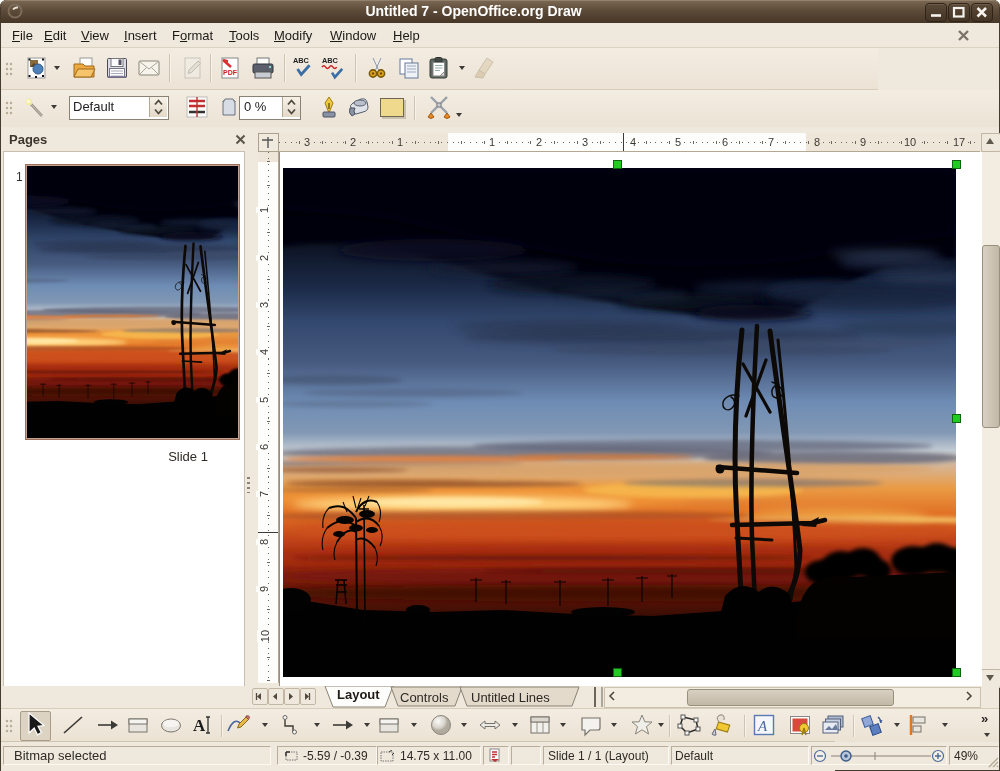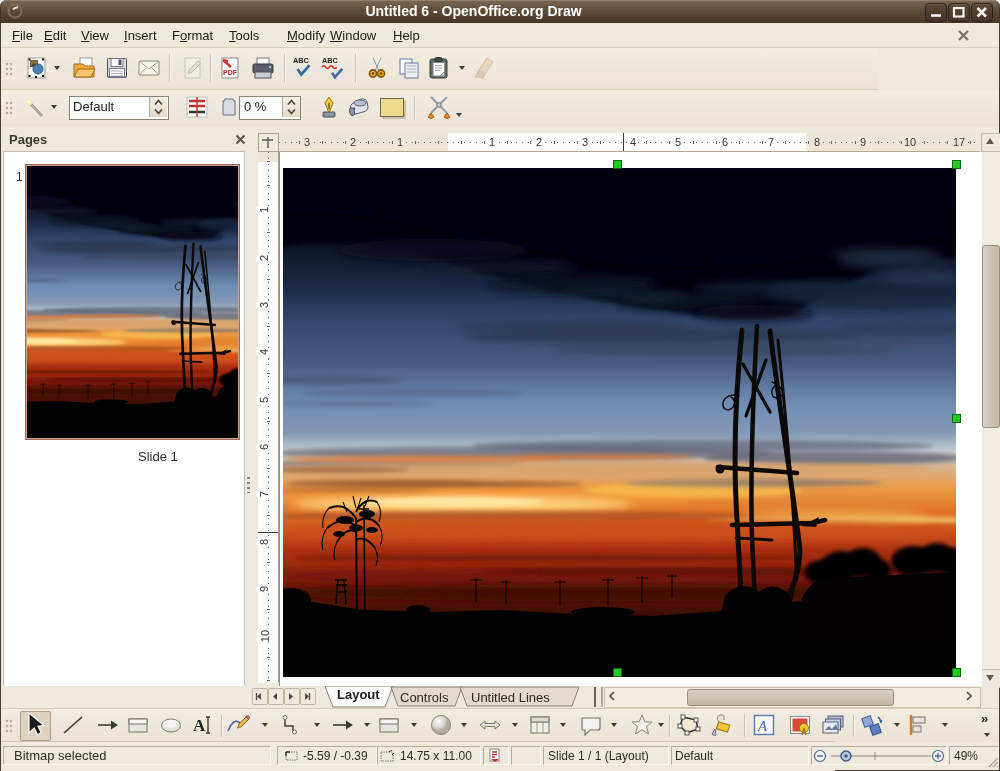--- a/index.html
+++ b/index.html
@@ -28,21 +28,21 @@
 .sbthumb{position:absolute;background:linear-gradient(90deg,#d8d0c2,#c2b8a6);border:1px solid #998f7d;border-radius:3px;}
 .sbbtn{position:absolute;background:#efe8dc;border:1px solid #c2b7a4;border-radius:2px;color:#50483d;}
 #tabbar{position:absolute;left:1px;top:686px;width:998px;height:22px;background:#efe8dc;}
 #tb3{position:absolute;left:1px;top:708px;width:998px;height:33px;background:linear-gradient(#f3ece1,#ebe2d3);border-top:1px solid #d8cdbb;}
 #status{position:absolute;left:1px;top:741px;width:834px;height:29px;background:#efe8dc;border-top:1px solid #cfc4b2;font-size:12px;color:#2e2b26;}
 .scell{position:absolute;top:4px;height:17px;border:1px solid #b9ad9a;border-right-color:#fdf9f2;border-bottom-color:#fdf9f2;}
 </style></head>
 <body>
 <div id="win"></div>
 <div id="title">
-    <div class="txt">Untitled 6 - OpenOffice.org Draw</div>
+    <div class="txt">Untitled 7 - OpenOffice.org Draw</div>
 <svg class="abs" style="left:7px;top:3px" width="16" height="16">
       <circle cx="8" cy="8" r="6.5" fill="none" stroke="#7d6c59" stroke-width="2"></circle>
       <path d="M11,4.5 a5,5 0 0 0 -5,2" stroke="#e8e0d4" stroke-width="2" fill="none"></path>
     </svg>
 <div class="tbtn" style="left:925px"><svg width="20" height="17">
         <path d="M5,11.5 h10" stroke="#f6f2ee" stroke-width="2.6"></path>
       </svg></div>
 <div class="tbtn" style="left:948px"><svg width="20" height="17">
         <rect x="5" y="4" width="9.5" height="8.5" fill="none" stroke="#f6f2ee" stroke-width="2.2"></rect>
       </svg></div>
@@ -50,21 +50,21 @@
         <path d="M5.5,4 L14,12.5 M14,4 L5.5,12.5" stroke="#f6f2ee" stroke-width="2.6"></path>
       </svg></div>
 </div>
 <div id="menu">
 <span style="left:11px"><u>F</u>ile</span>
 <span style="left:43px"><u>E</u>dit</span>
 <span style="left:80px"><u>V</u>iew</span>
 <span style="left:123px"><u>I</u>nsert</span>
 <span style="left:171px">F<u>o</u>rmat</span>
 <span style="left:228px"><u>T</u>ools</span>
-<span style="left:286px"><u>M</u>odify</span>
+<span style="left:273px"><u>M</u>odify</span>
 <span style="left:329px"><u>W</u>indow</span>
 <span style="left:392px"><u>H</u>elp</span>
 <svg class="abs" style="left:956px;top:6px" width="13" height="13">
       <path d="M2,2 L11,11 M11,2 L2,11" stroke="#7d7468" stroke-width="2.4"></path>
     </svg>
 </div>
 <div id="tb1">
 <svg class="abs" style="left:4px;top:14px" width="8" height="14">
       <g fill="#b9ab96">
         <circle cx="2" cy="2" r="1.2"></circle>
@@ -223,21 +223,21 @@
 <div id="pagespanel"></div>
 <div id="pageshead">
     <b>Pages</b>
 <svg class="abs" style="left:234px;top:6px" width="11" height="11">
       <path d="M1.5,1.5 L9.5,9.5 M9.5,1.5 L1.5,9.5" stroke="#5a544a" stroke-width="2"></path>
     </svg>
 </div>
 <div id="pagescontent"></div>
 <div class="abs" style="left:16px;top:170px;font-size:12px;color:#333">1</div>
 <div class="abs" style="left:25px;top:164px;width:213px;height:274px;border:1px solid #9e6f5a;box-shadow:0 0 0 1px #c4a08e inset"></div>
-<div class="abs" style="left:138px;top:449px;width:100px;text-align:left;font-size:13px;color:#2e2a25">Slide 1</div>
+<div class="abs" style="left:138px;top:449px;width:100px;text-align:center;font-size:13px;color:#2e2a25">Slide 1</div>
 <div class="abs" style="left:247px;top:477px;width:3px;height:16px;background:repeating-linear-gradient(#8d8373 0 2px,transparent 2px 5px)"></div>
 <div id="corner"><svg width="19" height="17">
       <path d="M9,3 v11 M3,6 h11" stroke="#555" stroke-width="1.4"></path>
     </svg></div>
 <div id="hruler">
 <div class="abs" style="left:169px;top:0;width:358px;height:19px;background:#fdfdfb"></div>
 <div class="abs" style="left:0;top:9px;width:701px;height:1px;background:repeating-linear-gradient(90deg,#6b665c 0 1px,transparent 1px 5.79px)"></div>
 <div class="abs" style="left:20px;top:8px;width:680px;height:3px;background:repeating-linear-gradient(90deg,#6b665c 0 1px,transparent 1px 23.15px)"></div>
 <div class="abs" style="left:344px;top:0;width:1px;height:19px;background:#3c3a36"></div>
 <div class="abs" style="left:0;top:18px;width:701px;height:1px;background:#b4a893"></div>

